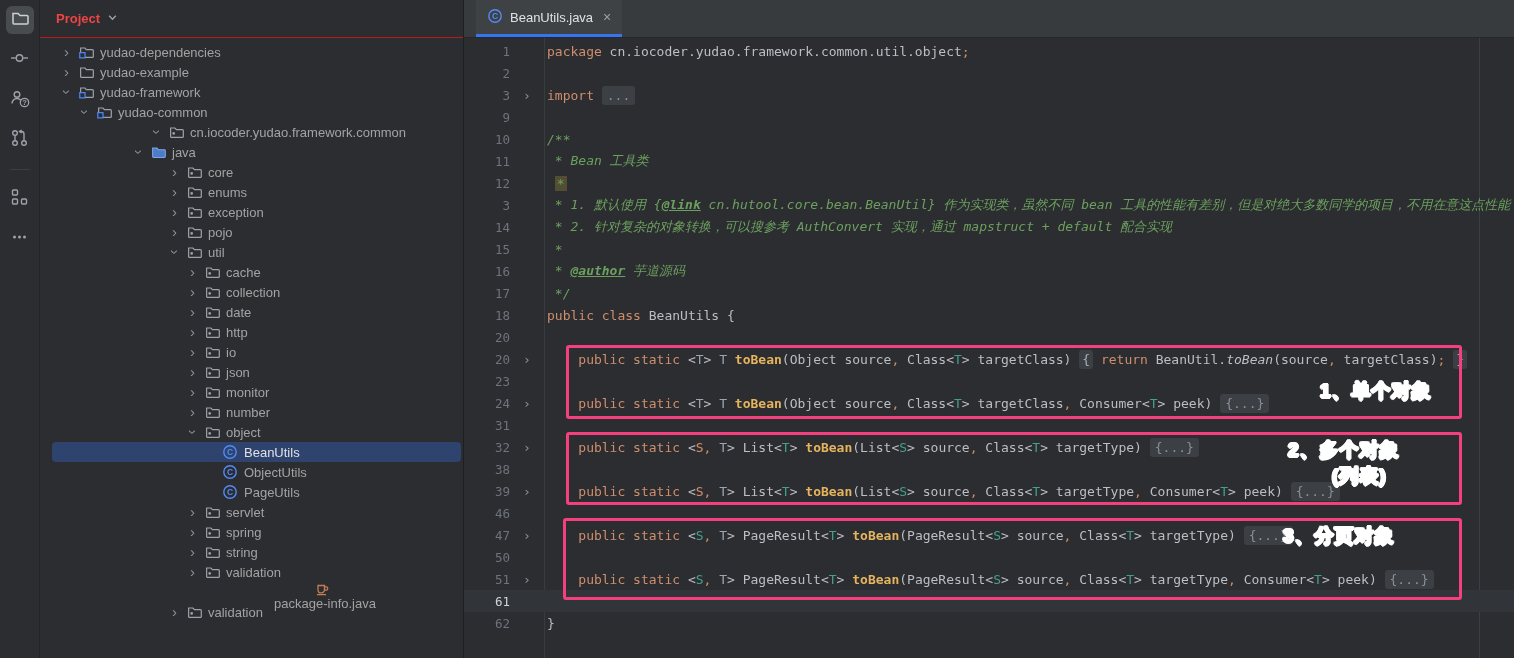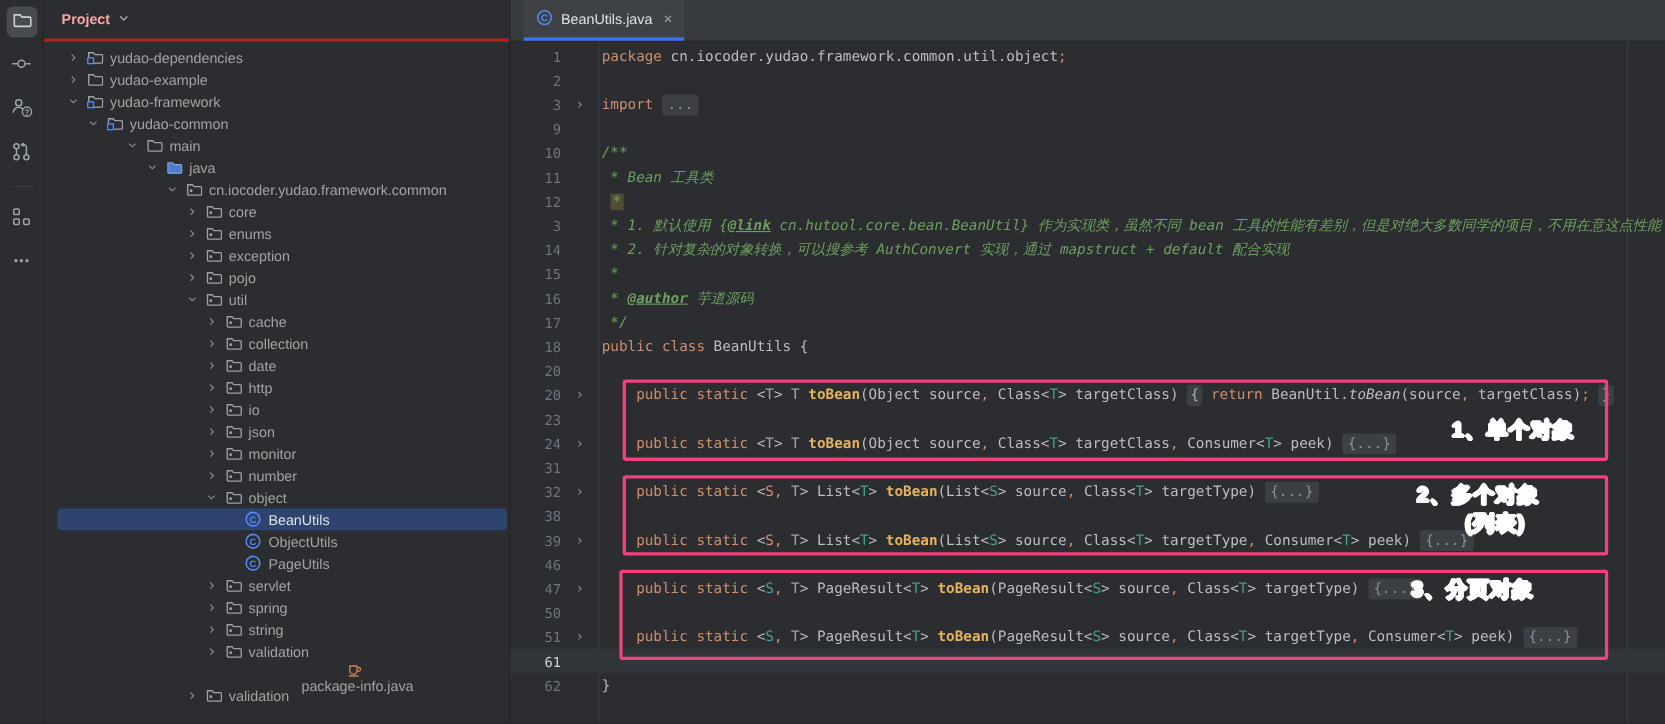--- a/index.html
+++ b/index.html
@@ -10,21 +10,21 @@
   .activity-bar{position:absolute;left:0;top:0;width:40px;height:100%;box-sizing:border-box;
        border-right:1px solid #222427;display:flex;flex-direction:column;align-items:center;
        padding-top:6px;gap:12px;background:#2B2D30;z-index:5;}
   .tool-btn{width:28px;height:28px;border-radius:6px;display:flex;align-items:center;justify-content:center;flex:none;}
   .tool-btn.active{background:#494C4E;}
   .ab-divider{width:20px;height:1px;background:#3B3E40;margin:3px 0;flex:none;}
 
   
   .project-panel{position:absolute;left:40px;top:0;width:423px;height:100%;background:#2B2D30;z-index:4;}
   .panel-header{height:38px;display:flex;align-items:center;padding-left:16px;gap:7px;
-       font-weight:bold;font-size:13px;color:#fca5a5;border-bottom:3px solid #b91c1c;box-sizing:border-box;}
+       font-weight:bold;font-size:13px;color:#ef4444;border-bottom:1px solid #b91c1c;box-sizing:border-box;}
   .tree{padding-top:4px;font-size:13px;overflow:hidden;height:616px;}
   .tree-row{height:20px;display:flex;align-items:center;position:relative;white-space:nowrap;}
   .tree-row .chev{width:21px;flex:none;text-align:center;color:#8C9199;font-size:15px;line-height:20px;
        display:inline-block;position:relative;z-index:1;}
   .tree-row .chev.expanded{transform:rotate(90deg);}
   .tree-row .ticon{width:18px;flex:none;display:flex;justify-content:center;align-items:center;position:relative;z-index:1;}
   .tree-row .tlabel{margin-left:5px;position:relative;z-index:1;color:#a3a3a3;}
   .tree-row.selected::before{content:"";position:absolute;left:12px;right:2px;top:0;bottom:0;
        background:#2E436E;border-radius:4px;}
   .tree-row.selected .tlabel{color:#DFE1E5;}
@@ -165,47 +165,38 @@
         <div class="tree-row" style="padding-left: 34px;">
           <span class="chev expanded">›</span>
           <span class="ticon">
             <svg width="15" height="14" viewBox="0 0 16 15">
               <path d="M1.7 3.2 h4.6 l1.6 1.8 h6.4 a1 1 0 0 1 1 1 v6.3 a1 1 0 0 1 -1 1 H2.7 a1 1 0 0 1 -1-1 Z" fill="none" stroke="#9DA2AA" stroke-width="1.3"></path>
               <rect x="0.8" y="8.2" width="5.6" height="5.6" fill="#2B2D30" stroke="#4D89F9" stroke-width="1.3"></rect>
             </svg>
           </span>
           <span class="tlabel">yudao-common</span>
         </div>
-        <div class="tree-row" style="padding-left: 70px;">
-          <span class="chev expanded">›</span>
-          <span class="ticon">
-            <svg width="15" height="14" viewBox="0 0 16 15">
-              <path d="M1.7 3.2 h4.6 l1.6 1.8 h6.4 a1 1 0 0 1 1 1 v6.3 a1 1 0 0 1 -1 1 H2.7 a1 1 0 0 1 -1-1 Z" fill="none" stroke="#9DA2AA" stroke-width="1.3"></path>
-            </svg>
-          </span>
-          <span class="tlabel">main</span>
+        <div class="tree-row" style="padding-left: 106px;">
+          <span class="chev expanded">›</span>
+          <span class="ticon">
+            <svg width="15" height="14" viewBox="0 0 16 15">
+              <path d="M1.7 3.2 h4.6 l1.6 1.8 h6.4 a1 1 0 0 1 1 1 v6.3 a1 1 0 0 1 -1 1 H2.7 a1 1 0 0 1 -1-1 Z" fill="none" stroke="#9DA2AA" stroke-width="1.3"></path>
+              <circle cx="5" cy="9" r="1.4" fill="#9DA2AA"></circle>
+            </svg>
+          </span>
+          <span class="tlabel">cn.iocoder.yudao.framework.common</span>
         </div>
         <div class="tree-row" style="padding-left: 88px;">
           <span class="chev expanded">›</span>
           <span class="ticon">
             <svg width="15" height="14" viewBox="0 0 16 15">
               <path d="M1.7 3.2 h4.6 l1.6 1.8 h6.4 a1 1 0 0 1 1 1 v6.3 a1 1 0 0 1 -1 1 H2.7 a1 1 0 0 1 -1-1 Z" fill="#4D7DC8" stroke="#7FA7E6" stroke-width="1.1"></path>
             </svg>
           </span>
           <span class="tlabel">java</span>
-        </div>
-        <div class="tree-row" style="padding-left: 106px;">
-          <span class="chev expanded">›</span>
-          <span class="ticon">
-            <svg width="15" height="14" viewBox="0 0 16 15">
-              <path d="M1.7 3.2 h4.6 l1.6 1.8 h6.4 a1 1 0 0 1 1 1 v6.3 a1 1 0 0 1 -1 1 H2.7 a1 1 0 0 1 -1-1 Z" fill="none" stroke="#9DA2AA" stroke-width="1.3"></path>
-              <circle cx="5" cy="9" r="1.4" fill="#9DA2AA"></circle>
-            </svg>
-          </span>
-          <span class="tlabel">cn.iocoder.yudao.framework.common</span>
         </div>
         <div class="tree-row" style="padding-left: 124px;">
           <span class="chev">›</span>
           <span class="ticon">
             <svg width="15" height="14" viewBox="0 0 16 15">
               <path d="M1.7 3.2 h4.6 l1.6 1.8 h6.4 a1 1 0 0 1 1 1 v6.3 a1 1 0 0 1 -1 1 H2.7 a1 1 0 0 1 -1-1 Z" fill="none" stroke="#9DA2AA" stroke-width="1.3"></path>
               <circle cx="5" cy="9" r="1.4" fill="#9DA2AA"></circle>
             </svg>
           </span>
           <span class="tlabel">core</span>

